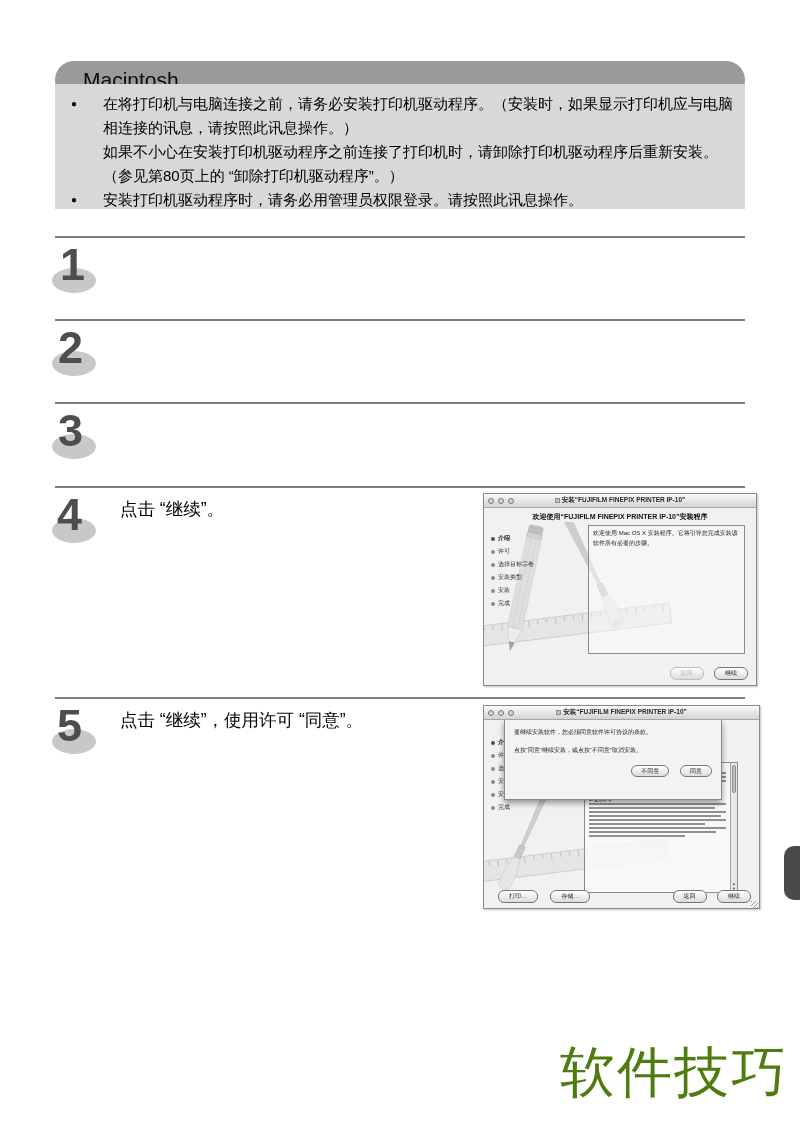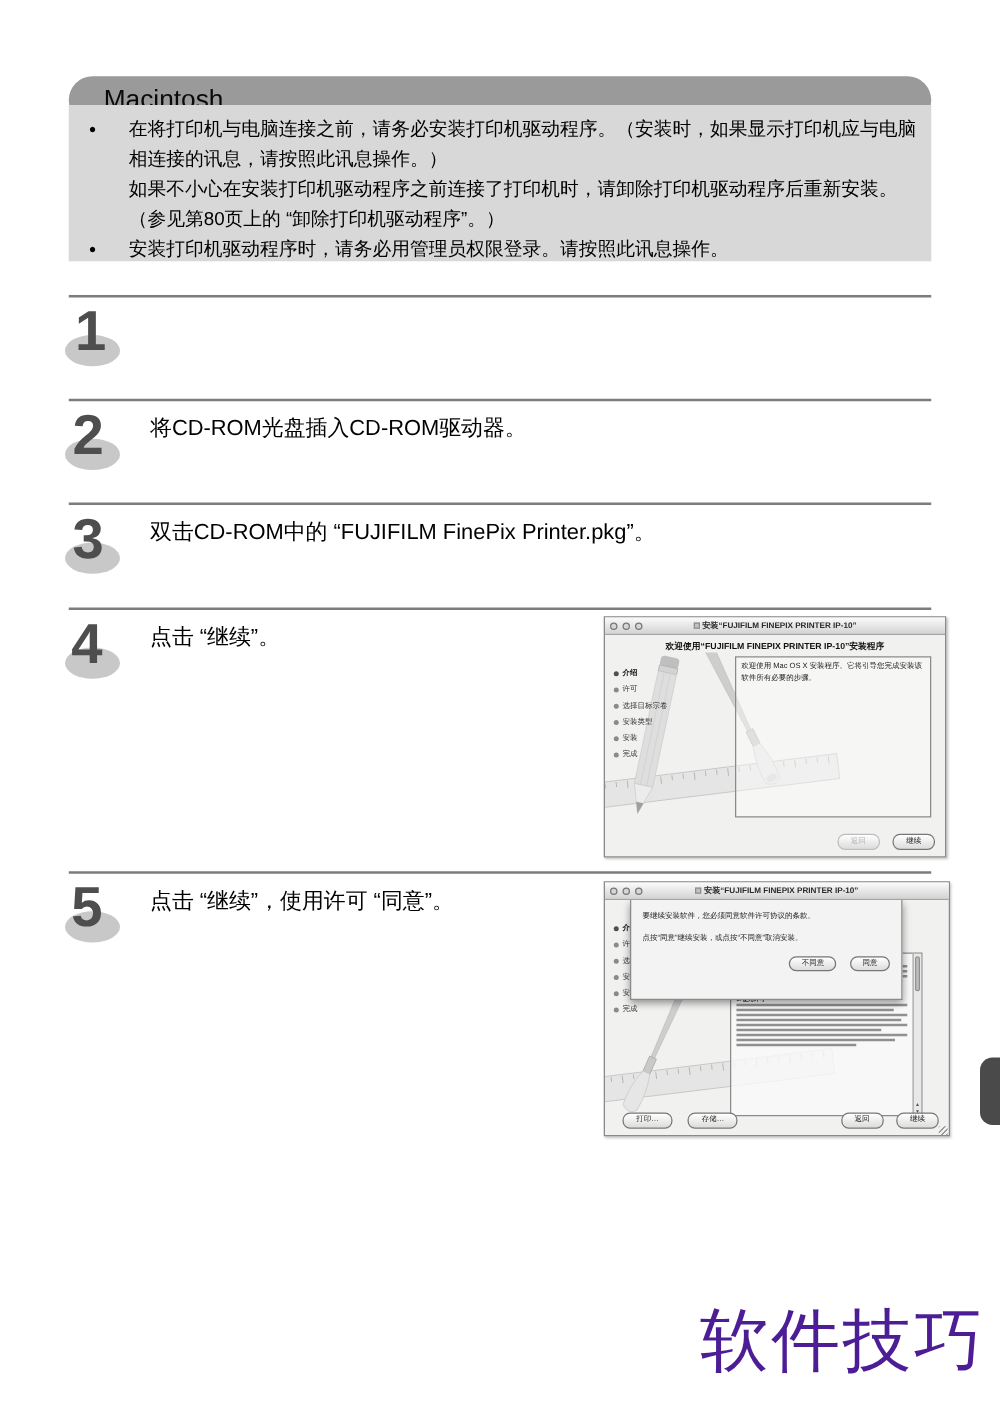--- a/index.html
+++ b/index.html
@@ -75,21 +75,21 @@
          background:#f3f3f3;border:1px solid #8a8a8a;border-top:none;box-sizing:border-box;
          box-shadow:0 3px 6px rgba(0,0,0,.4);padding:8px 9px;font-size:6px;color:#222;}
   .sheet .l2{margin-top:9px;}
   .sheet-btns{margin-top:10px;text-align:right;}
   .sheet-btns .pill{height:10px;line-height:10px;margin-left:9px;padding:0 9px;}
   .grip{position:absolute;right:1px;bottom:1px;width:7px;height:7px;z-index:6;
         background:repeating-linear-gradient(135deg,#9a9a9a 0 1px,transparent 1px 3px);}
 
   
   .watermark{position:absolute;left:560px;top:1036px;font-size:55px;letter-spacing:2px;
-             color:#4c1d95;white-space:nowrap;z-index:0;}
+             color:#4d7c0f;white-space:nowrap;z-index:0;}
   .edge-tab{position:absolute;right:0;top:846px;width:16px;height:54px;background:#4a4a4a;
             border-radius:10px 0 0 10px;}
 </style>
 </head>
 <body>
 
 <div id="page">
 
   <div class="section-bar">
     <span class="lbl">Macintosh</span>
@@ -107,26 +107,24 @@
     </div>
   </div>
 
   <div class="rule" style="top:236px"></div>
   <div class="step-oval" style="left:52px;top:268px"></div>
   <div class="step-num" style="left:60px;top:242px">1</div>
 
   <div class="rule" style="top:319px"></div>
   <div class="step-oval" style="left:52px;top:351px"></div>
   <div class="step-num" style="left:58px;top:325px">2</div>
-  <div class="step-text" style="top:330px">将CD-ROM光盘插入CD-ROM驱动器。</div>
 
   <div class="rule" style="top:402px"></div>
   <div class="step-oval" style="left:52px;top:434px"></div>
   <div class="step-num" style="left:58px;top:408px">3</div>
-  <div class="step-text" style="top:413px">双击CD-ROM中的 “FUJIFILM FinePix Printer.pkg”。</div>
 
   <div class="rule" style="top:486px"></div>
   <div class="step-oval" style="left:52px;top:518px"></div>
   <div class="step-num" style="left:57px;top:492px">4</div>
   <div class="step-text" style="top:497px">点击 “继续”。</div>
 
   <div class="macwin" style="left:483px;top:493px;width:274px;height:193px">
     <div class="titlebar">
       <span class="tl"></span>
       <span class="tl"></span>

